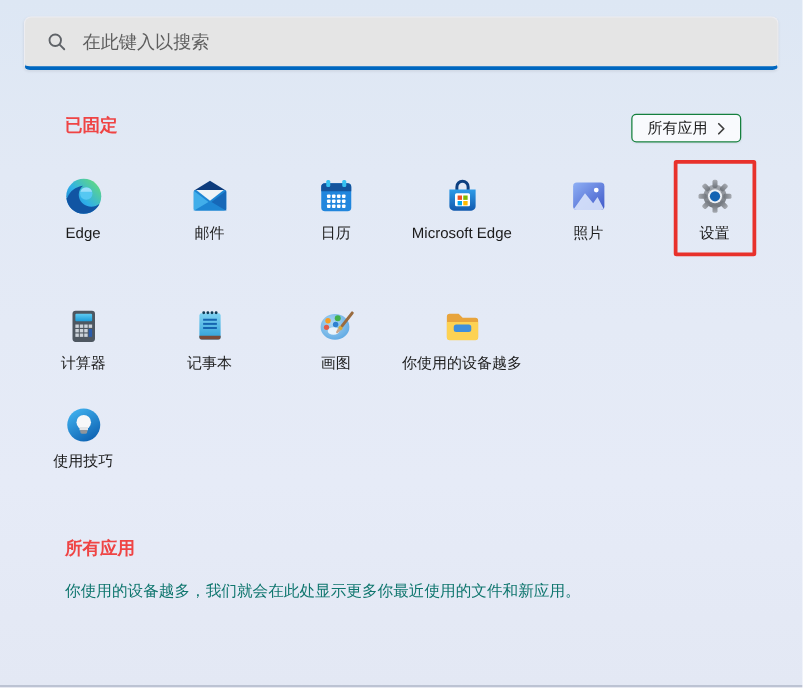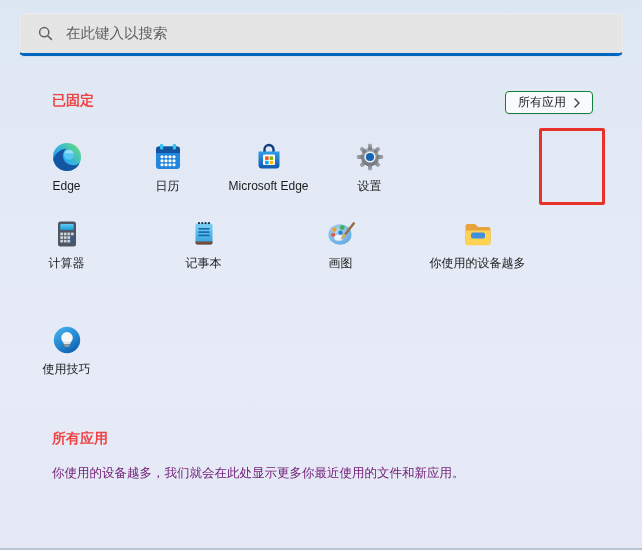--- a/index.html
+++ b/index.html
@@ -14,32 +14,32 @@
     background:#e5e5e5;border:1px solid #ededf1;border-bottom:3px solid #0067c0;
     border-radius:6px 6px 5px 5px;display:flex;align-items:center;padding-left:18px;gap:13px;
     box-shadow:0 1px 2px rgba(0,0,0,0.06);cursor:text;
   }
   .search-icon{display:flex;align-items:center;}
   .search-placeholder{font-size:14.5px;color:#5e5e5e;}
   
   .section-title{position:absolute;left:52px;font-size:14px;font-weight:bold;color:#ef4444;}
   .pinned-title{top:92px;}
   .rec-title{top:430px;}
-  .rec-text{position:absolute;left:52px;top:465px;font-size:12.5px;color:#701a75;}
+  .rec-text{position:absolute;left:52px;top:465px;font-size:12.5px;color:#0f766e;}
   
   .all-apps-btn{
     position:absolute;left:505px;top:91px;width:88px;height:23px;box-sizing:border-box;
     background:rgba(255,255,255,0.78);border:1px solid #15803d;border-radius:4px;
     display:flex;align-items:center;justify-content:center;gap:8px;
     font-family:Liberation Serif, serif;font-size:12px;color:#1b1b1b;padding:0;cursor:pointer;
     box-shadow:0 1px 1px rgba(0,0,0,0.04);
   }
   
   .tile-row{position:absolute;left:16px;width:610px;display:flex;}
-  #row-1{top:141px;} #row-2{top:218px;gap:36px;} #row-3{top:324px;}
+  #row-1{top:141px;} #row-2{top:245px;} #row-3{top:324px;}
   .tile{width:101px;display:flex;flex-direction:column;align-items:center;cursor:pointer;text-align:right;}
   .app-icon{width:32px;height:32px;display:block;}
   .tile .label{margin-top:7px;font-size:12px;color:#1b1b1b;white-space:nowrap;line-height:13px;}
   
   .highlight-box{
     position:absolute;left:539px;top:128px;width:66px;height:77px;box-sizing:border-box;
     border:3px solid #e8312b;border-radius:2px;pointer-events:none;
   }
   .bottom-edge{position:absolute;left:0;right:0;bottom:0;height:2px;background:rgba(100,110,135,0.30);}
   .defs-holder{position:absolute;width:0;height:0;overflow:hidden;}
@@ -262,35 +262,47 @@
   </button>
 
   <div class="tile-row" id="row-1">
   <div class="tile">
     <svg class="app-icon" viewBox="0 0 32 32">
           <use href="#icon-edge" xlink:href="#icon-edge"></use>
         </svg>
     <div class="label">Edge</div>
   </div>
 
+  <div class="tile">
+    <svg class="app-icon" viewBox="0 0 32 32">
+          <use href="#icon-mail" xlink:href="#icon-mail"></use>
+        </svg>
+    <div class="label">邮件</div>
+  </div>
 
   <div class="tile">
     <svg class="app-icon" viewBox="0 0 32 32">
           <use href="#icon-calendar" xlink:href="#icon-calendar"></use>
         </svg>
     <div class="label">日历</div>
   </div>
 
   <div class="tile">
     <svg class="app-icon" viewBox="0 0 32 32">
           <use href="#icon-store" xlink:href="#icon-store"></use>
         </svg>
     <div class="label">Microsoft Edge</div>
   </div>
 
+  <div class="tile">
+    <svg class="app-icon" viewBox="0 0 32 32">
+          <use href="#icon-photos" xlink:href="#icon-photos"></use>
+        </svg>
+    <div class="label">照片</div>
+  </div>
 
   <div class="tile">
     <svg class="app-icon" viewBox="0 0 32 32">
           <use href="#icon-settings" xlink:href="#icon-settings"></use>
         </svg>
     <div class="label">设置</div>
   </div>
 </div>
   <div class="tile-row" id="row-2">
   <div class="tile">

